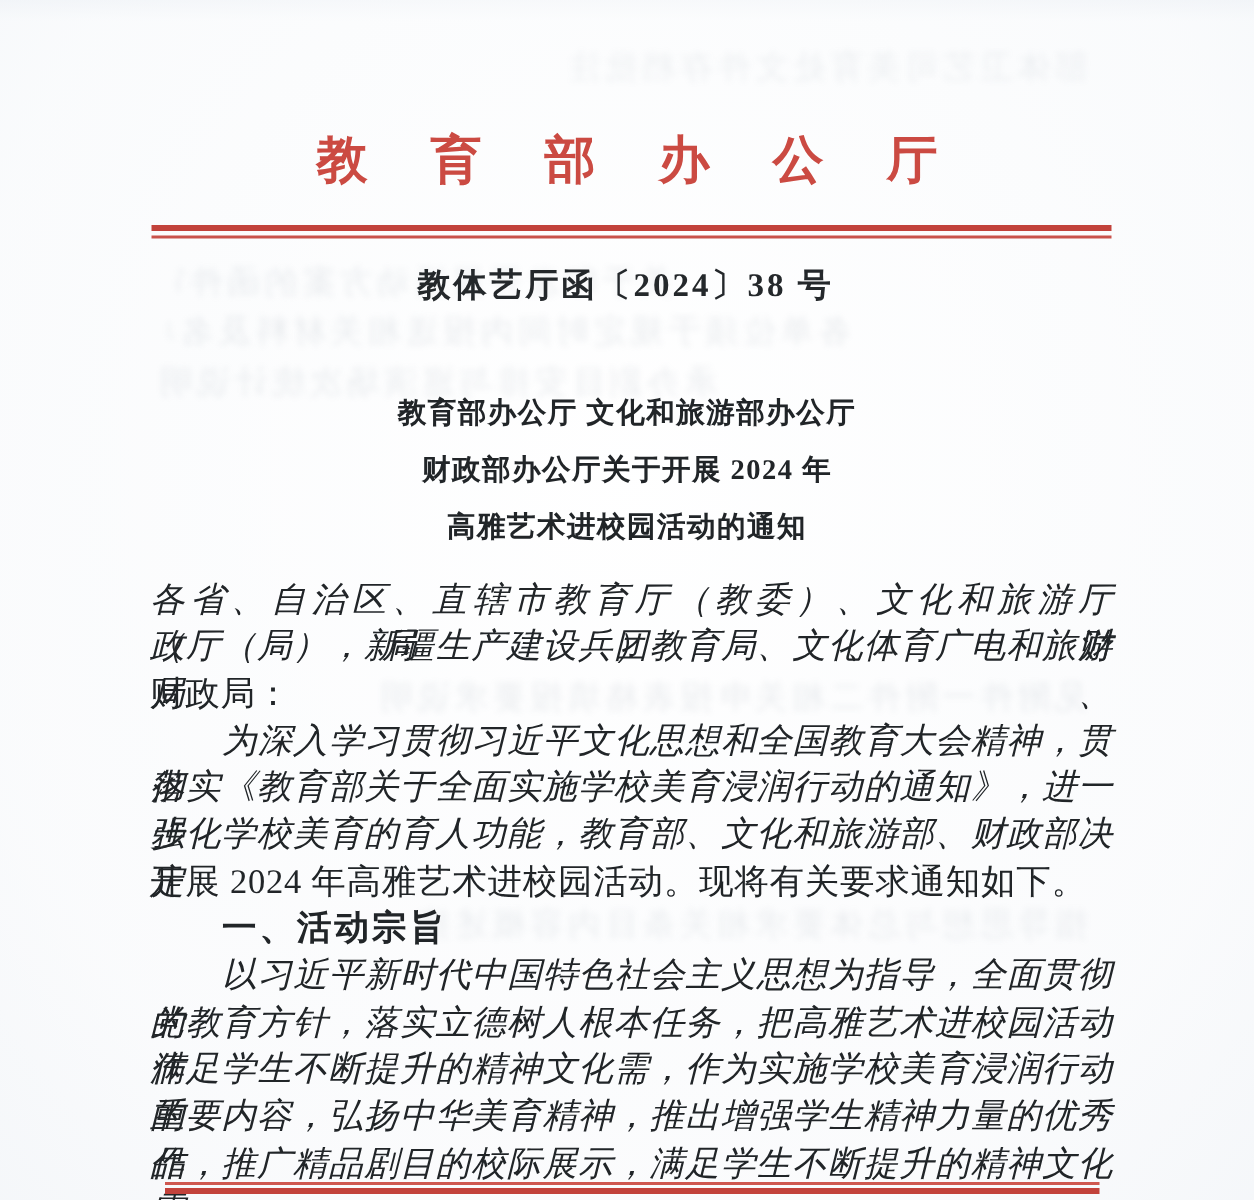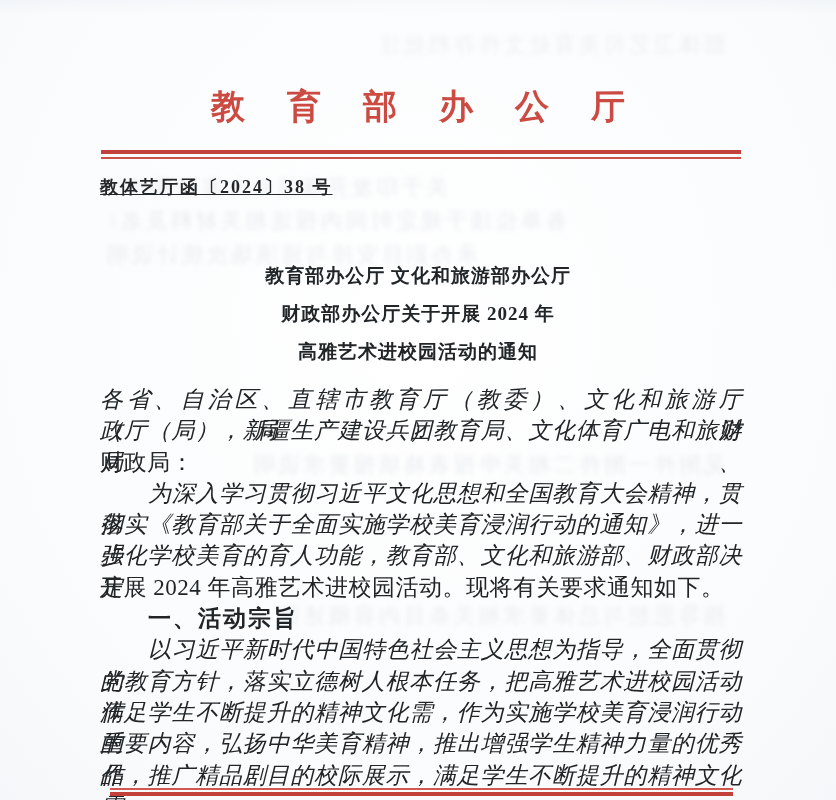--- a/index.html
+++ b/index.html
@@ -51,26 +51,25 @@
   }
   .header-rule { position: absolute; top: 150px; left: 101px; width: 640px; }
   .header-rule .thick { height: 4px;   background: #c2423b; }
   .header-rule .gap   { height: 3px; }
   .header-rule .thin  { height: 1.5px; background: #c9524b; }
 
   
   .doc-number {
     position: absolute;
     top: 175px; left: 100px; width: 634px;
-    text-align: left;
-    font-size: 18px;
+    text-align: center;
+    font-size: 22px;
     font-weight: 600;
     color: #24282b;
     letter-spacing: 2px;
-    text-decoration: underline;
   }
 
   
   .doc-title {
     position: absolute;
     top: 257px; left: 0; width: 836px;
     text-align: center;
     font-size: 19px;
     font-weight: bold;
     color: #212528;

